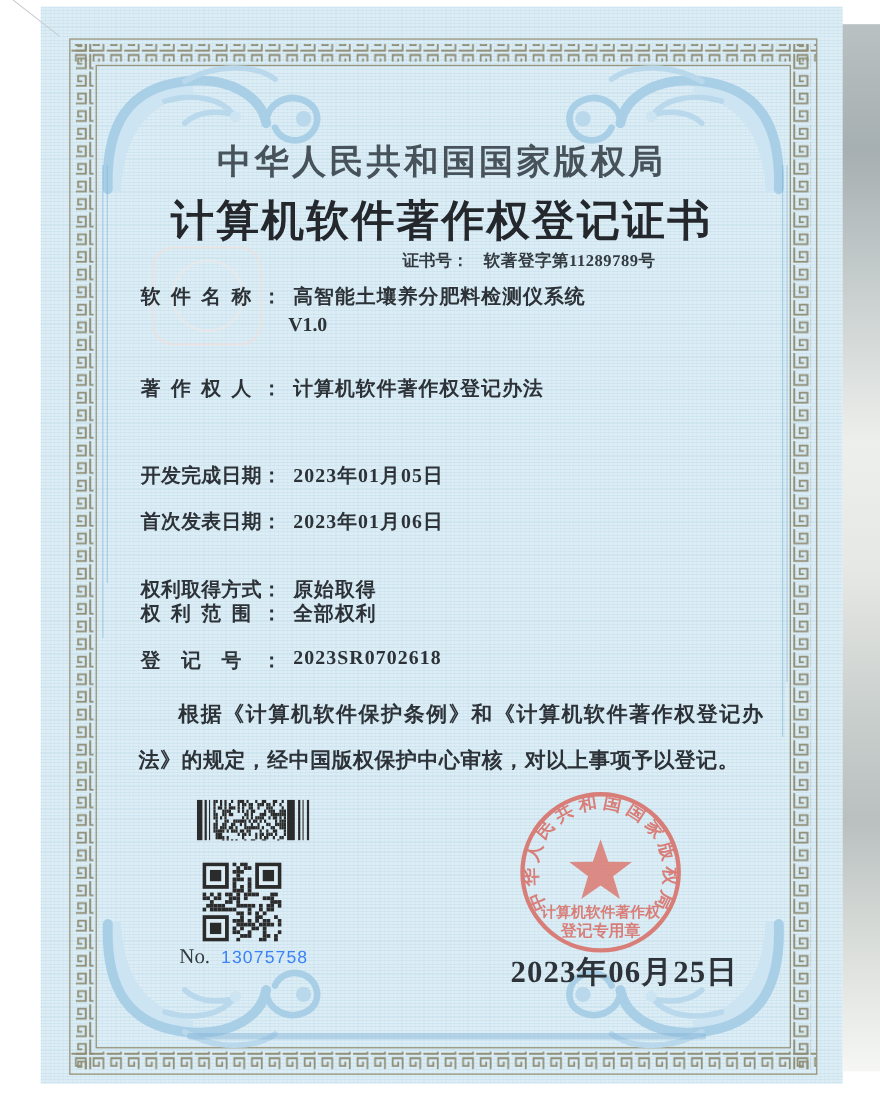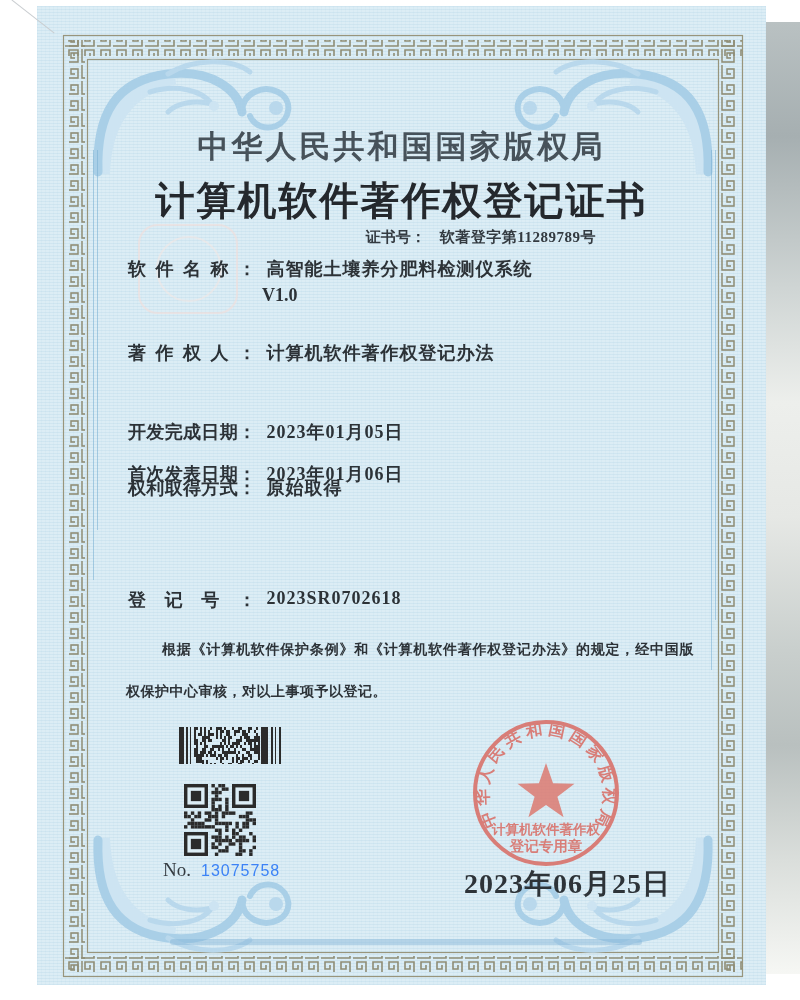--- a/index.html
+++ b/index.html
@@ -32,23 +32,23 @@
       font-size:31px;font-weight:bold;letter-spacing:3px;color:#47525a;}
   .cert-title{position:absolute;left:37px;top:174px;width:729px;text-align:center;
       font-size:39px;font-weight:bold;letter-spacing:2px;color:#24282d;}
   .cert-no{position:absolute;top:228px;right:108px;font-size:15px;font-weight:bold;color:#333a40;}
   .cert-no .v{margin-left:14px;letter-spacing:0.5px;}
 
   .row{position:absolute;left:128px;font-size:18px;font-weight:bold;color:#2c3237;white-space:nowrap;}
   .lbl{display:inline-block;width:128px;text-align:justify;text-align-last:justify;vertical-align:top;}
   .val{margin-left:6px;letter-spacing:1px;}
   .r0{top:257px;} .r0b{top:285px;left:262px;} .r1{top:341px;}
-  .r2{top:420px;} .r3{top:462px;} .r4{top:476px;} .r5{top:546px;} .r6{top:588px;}
-
-  .statement{position:absolute;left:126px;top:629px;width:568px;font-size:14px;font-weight:bold;
+  .r2{top:420px;} .r3{top:462px;} .r4{top:524px;} .r5{top:546px;} .r6{top:588px;}
+
+  .statement{position:absolute;left:126px;top:629px;width:568px;font-size:19px;font-weight:bold;
       color:#2c3237;line-height:42px;text-indent:36px;text-align:justify;letter-spacing:0.5px;}
 
   .barcode{position:absolute;left:179px;top:727px;}
   .qrcode{position:absolute;left:184px;top:784px;}
 
   .serial{position:absolute;left:163px;top:859px;font-size:19px;color:#343b41;}
   .serial .num{font-family:Liberation Sans, sans-serif;
       color:#3b82f6;margin-left:10px;letter-spacing:1px;font-size:16px;}
 
   .seal{position:absolute;left:470px;top:717px;width:152px;height:152px;opacity:0.85;}
@@ -132,20 +132,24 @@
     <span class="lbl">开发完成日期：</span>
     <span class="val">2023年01月05日</span>
   </div>
   <div class="row r3">
     <span class="lbl">首次发表日期：</span>
     <span class="val">2023年01月06日</span>
   </div>
   <div class="row r4">
     <span class="lbl">权利取得方式：</span>
     <span class="val">原始取得</span>
+  </div>
+  <div class="row r5">
+    <span class="lbl">权利范围：</span>
+    <span class="val">全部权利</span>
   </div>
   <div class="row r6">
     <span class="lbl">登记号：</span>
     <span class="val">2023SR0702618</span>
   </div>
 
   <div class="statement">根据《计算机软件保护条例》和《计算机软件著作权登记办法》的规定，经中国版权保护中心审核，对以上事项予以登记。</div>
 
   <svg class="barcode" id="barcode" width="106" height="37" viewBox="0 0 106 37">
       <rect x="0" y="0" width="5" height="37" fill="#2b2b2b"></rect>

